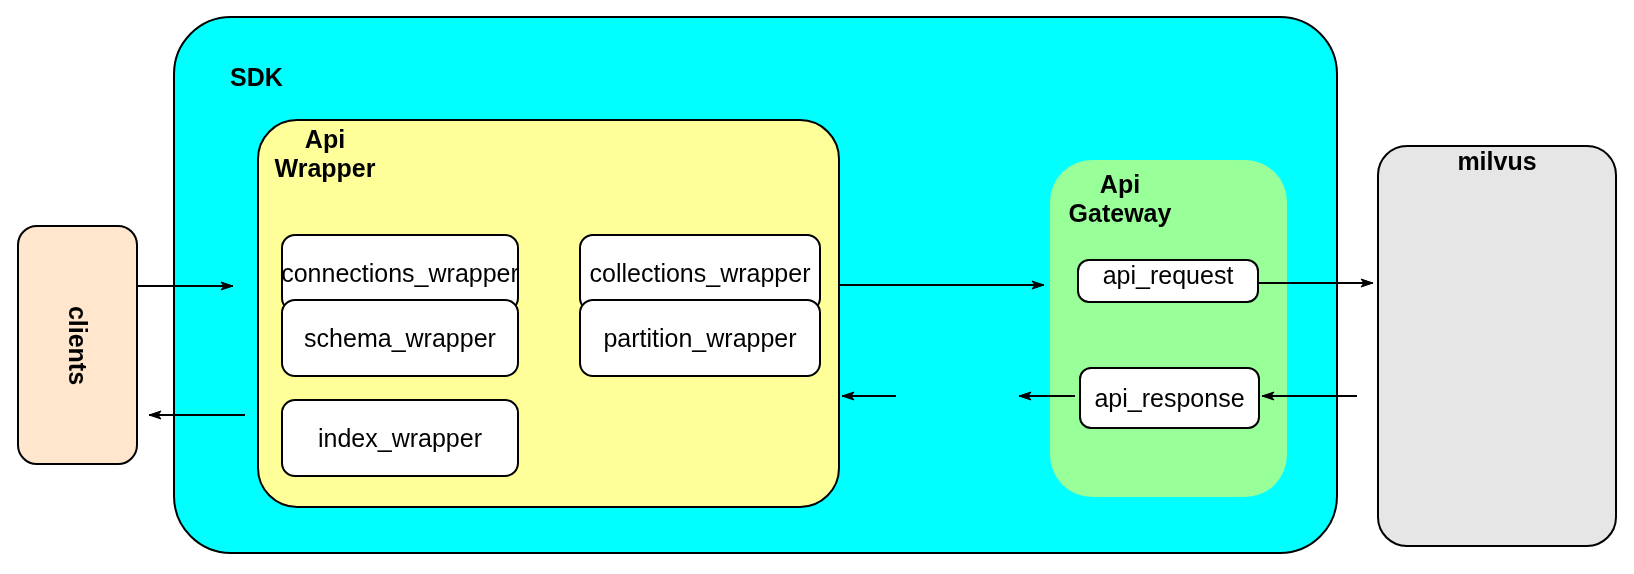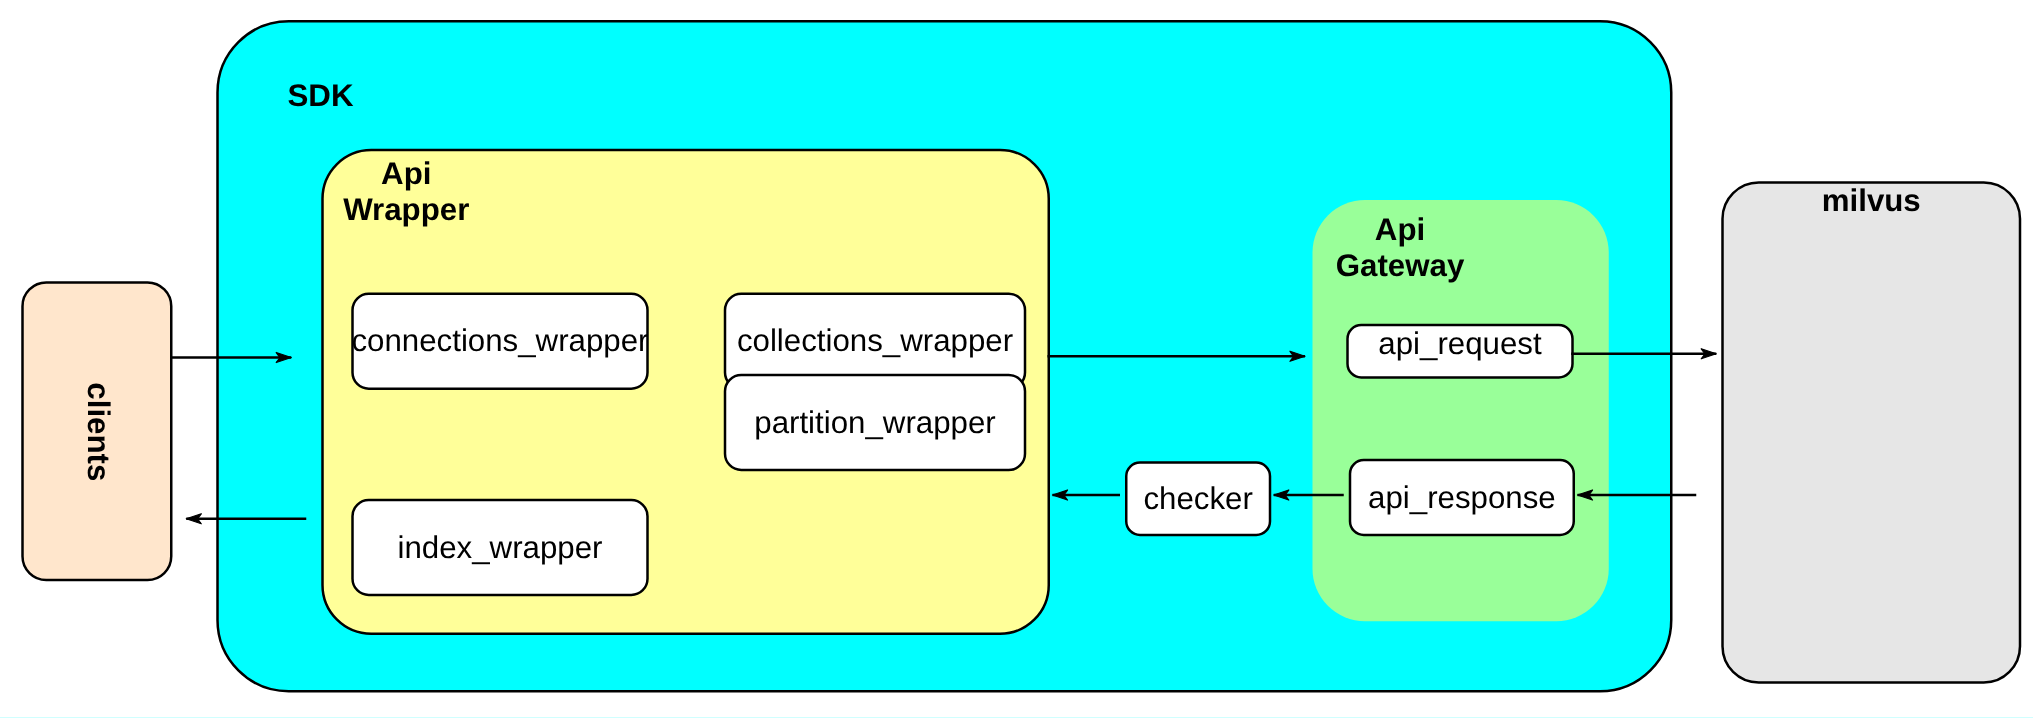--- a/index.html
+++ b/index.html
@@ -120,31 +120,31 @@
       <div id="api-wrapper-title">
         <span>Api</span>
         <span>Wrapper</span>
       </div>
       <div class="wbox col1 row1">
         <span>connections_wrapper</span>
       </div>
       <div class="wbox col2 row1">
         <span>collections_wrapper</span>
       </div>
+      <div class="wbox col1 row2">
+        <span>schema_wrapper</span>
+      </div>
       <div class="wbox col2 row2">
         <span>partition_wrapper</span>
       </div>
       <div class="wbox col1 row3">
         <span>index_wrapper</span>
       </div>
     </div>
 
-    <div id="checker">
-      <span>checker</span>
-    </div>
 
     <div id="api-gateway">
       <div id="api-gateway-title">
         <span>Api</span>
         <span>Gateway</span>
       </div>
       <div id="api-request">
         <span>api_request</span>
       </div>
       <div id="api-response">

